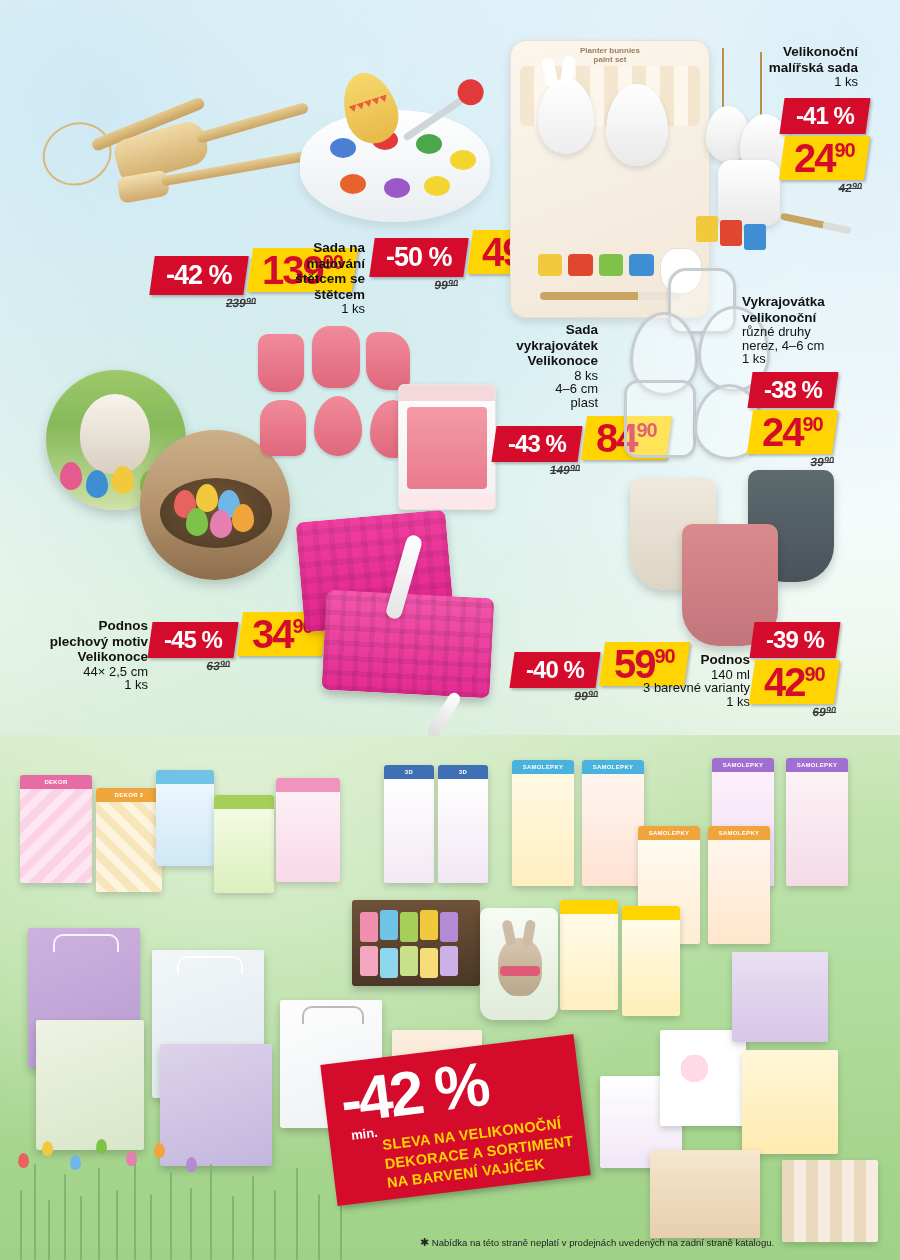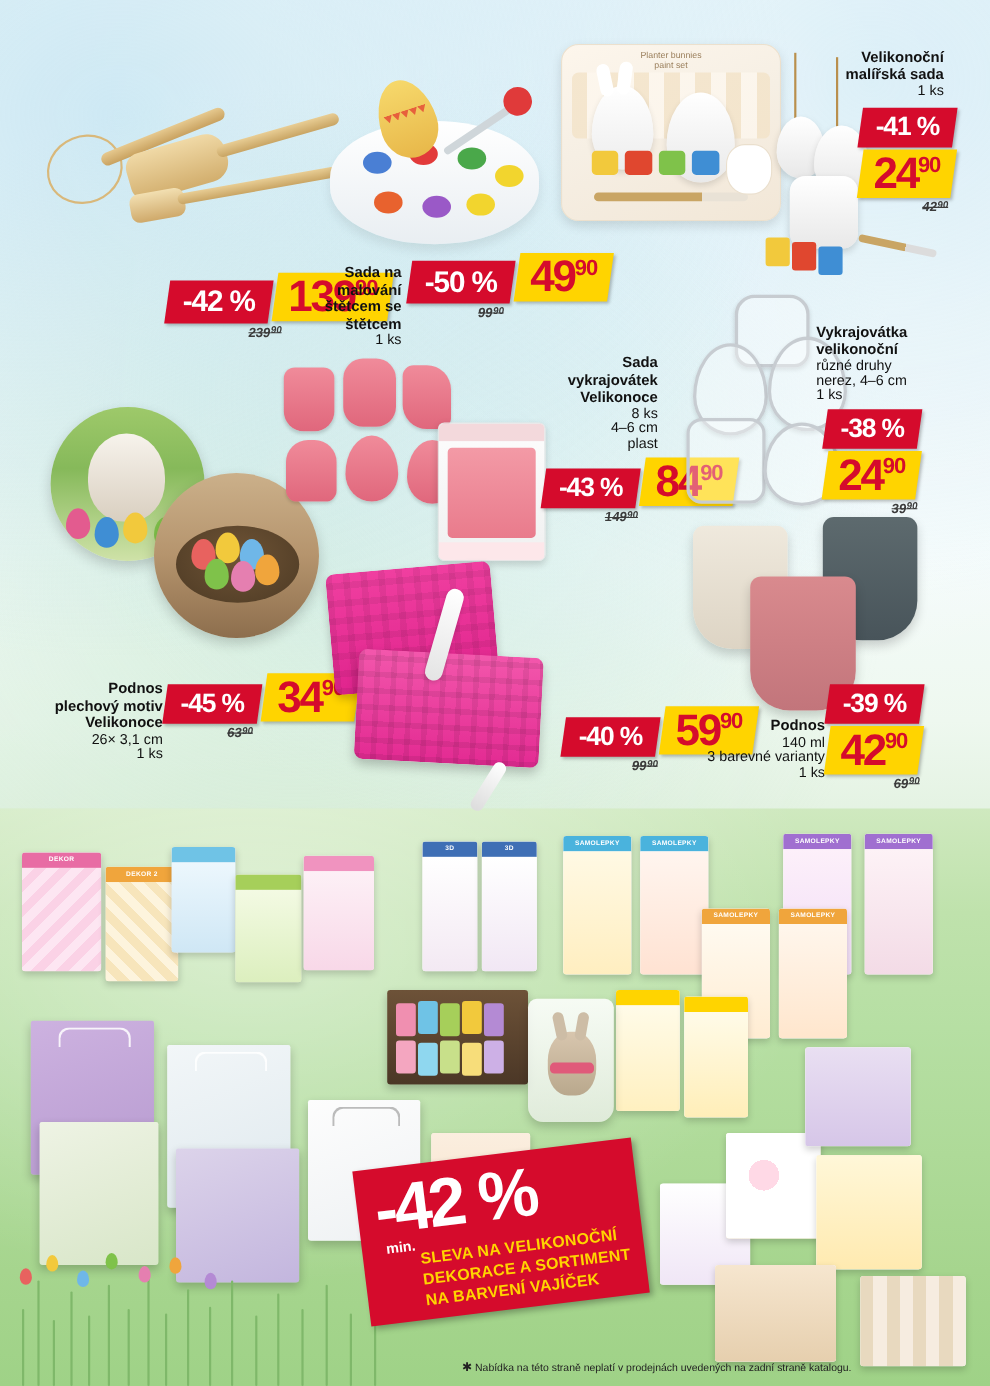--- a/index.html
+++ b/index.html
@@ -112,21 +112,21 @@
   .palette{position:absolute;left:300px;top:72px;width:190px;height:150px;}
   .palette .plate{position:absolute;left:0;top:38px;width:190px;height:112px;border-radius:50%/46%;background:linear-gradient(180deg,#ffffff,#e9eef2);box-shadow:0 6px 10px rgba(0,0,0,.08);}
   .palette .dot{position:absolute;width:26px;height:20px;border-radius:50%;}
   .palette .egg{position:absolute;left:44px;top:0px;width:52px;height:72px;border-radius:50% 50% 50% 50%/60% 60% 40% 40%;background:linear-gradient(180deg,#f6d86b,#e8b84a);transform:rotate(-18deg);}
   .palette .egg .z{position:absolute;left:6px;top:28px;width:40px;height:7px;background:#e7603c;clip-path:polygon(0 0,10% 100%,20% 0,30% 100%,40% 0,50% 100%,60% 0,70% 100%,80% 0,90% 100%,100% 0);}
   .palette .brushR{position:absolute;left:96px;top:34px;width:94px;height:12px;transform:rotate(-34deg);}
   .palette .brushR .st{position:absolute;left:0;top:3px;width:78px;height:7px;border-radius:4px;background:#cfd6da;}
   .palette .brushR .tip{position:absolute;left:68px;top:-8px;width:26px;height:26px;border-radius:50%;background:#e03a3a;}
 
   
-  .blister{position:absolute;left:510px;top:40px;width:200px;height:161px;}
+  .blister{position:absolute;left:510px;top:40px;width:200px;height:278px;font-weight:bold;}
   .blister .card{position:absolute;inset:0;border-radius:16px;background:linear-gradient(160deg,#fdf6ec 0%,#f6efe4 45%,#f2e7d7 100%);box-shadow:0 4px 10px rgba(0,0,0,.12);border:1px solid #ece0cd;}
   .blister .stripes{position:absolute;left:10px;top:26px;right:10px;height:60px;background:repeating-linear-gradient(90deg,#f3e3c8 0 14px,#fdf7ee 14px 28px);opacity:.8;border-radius:6px;}
   .blister .top{position:absolute;left:24px;top:6px;right:24px;height:22px;font-size:8px;color:#9a7f5c;text-align:center;}
   .blister .b1{position:absolute;left:28px;top:38px;width:56px;height:76px;border-radius:50%/58% 58% 42% 42%;background:linear-gradient(180deg,#ffffff,#ededed);box-shadow:0 3px 6px rgba(0,0,0,.12);}
   .blister .b2{position:absolute;left:96px;top:44px;width:62px;height:82px;border-radius:50%/58% 58% 42% 42%;background:linear-gradient(180deg,#ffffff,#e9e9e9);box-shadow:0 3px 6px rgba(0,0,0,.12);}
   .blister .ear{position:absolute;width:12px;height:30px;border-radius:6px;background:#fff;}
   .blister .pots{position:absolute;left:28px;bottom:42px;width:146px;height:22px;display:flex;gap:6px;}
   .blister .pots i{flex:1;height:22px;border-radius:4px;}
   .blister .brsh{position:absolute;left:30px;bottom:18px;width:140px;height:8px;border-radius:4px;background:linear-gradient(90deg,#c9a564 0 70%,#e9e2d6 70% 100%);}
   .blister .bunny{position:absolute;right:8px;bottom:24px;width:40px;height:44px;border-radius:40% 40% 45% 45%;background:#fff;border:1px solid #eadfcd;}
@@ -316,21 +316,21 @@
     <div class="e" style="left:78px;top:60px;background:#6fb7e8;"></div>
     <div class="e" style="left:46px;top:78px;background:#7fc24a;"></div>
     <div class="e" style="left:70px;top:80px;background:#e57fb0;"></div>
     <div class="e" style="left:92px;top:74px;background:#f0a53c;"></div>
   </div>
 
   <div class="label r" style="left:10px;top:618px;width:138px;">
     <div class="t">Podnos</div>
     <div class="t">plechový motiv</div>
     <div class="t">Velikonoce</div>
-    <div class="s">26× 3,1 cm</div>
+    <div class="s">44× 2,5 cm</div>
     <div class="s">1 ks</div>
   </div>
   <div class="pricetag" style="left:150px;top:610px;">
     <div class="badge mid"><span>-45 %</span></div>
     <div class="pricebox" style="margin-top:2px;">
       <div class="inner"><span class="cur">34</span><span class="dec">90</span></div>
     </div>
     <div class="old" style="width:80px;"><span>63</span><span class="o-dec">90</span></div>
   </div>
 

